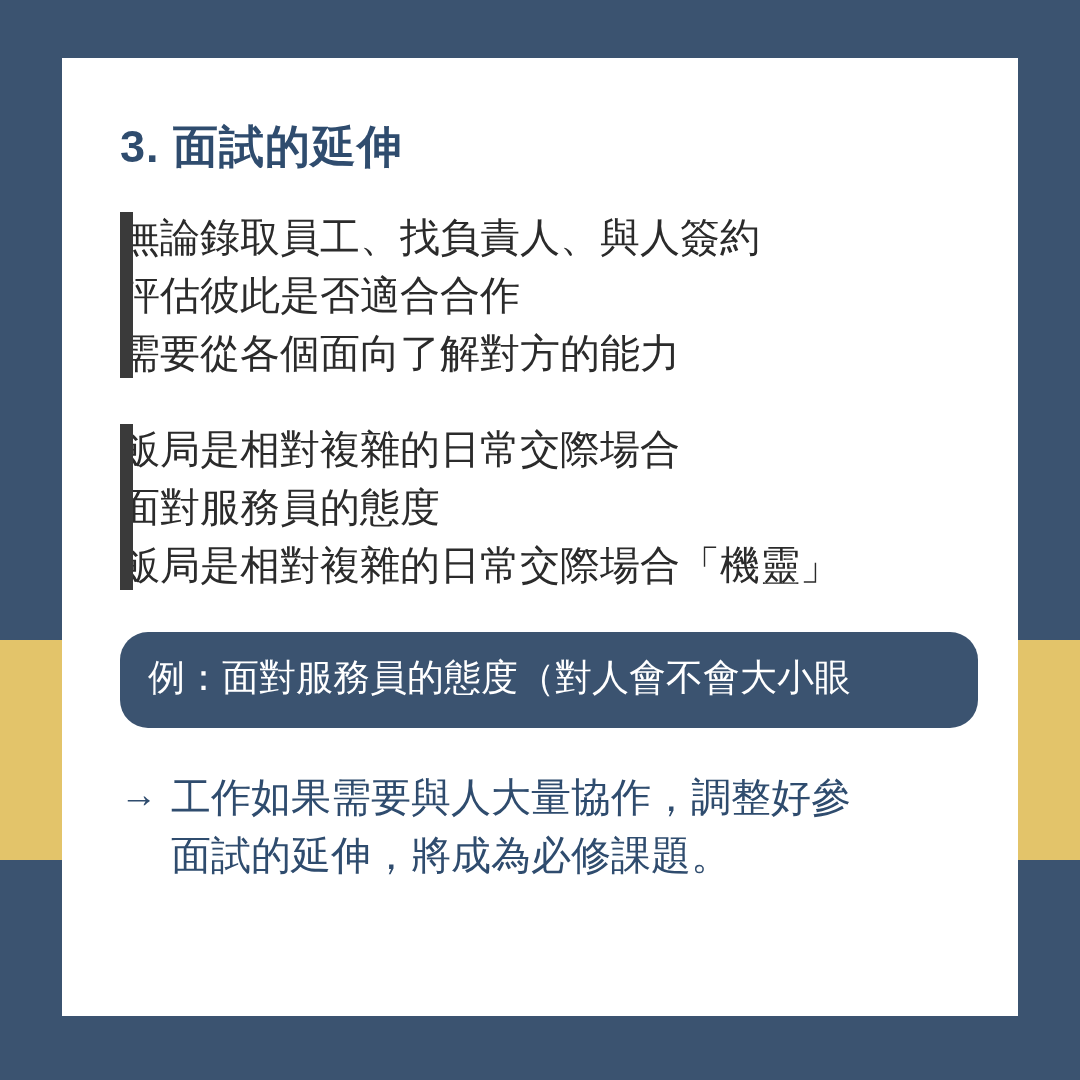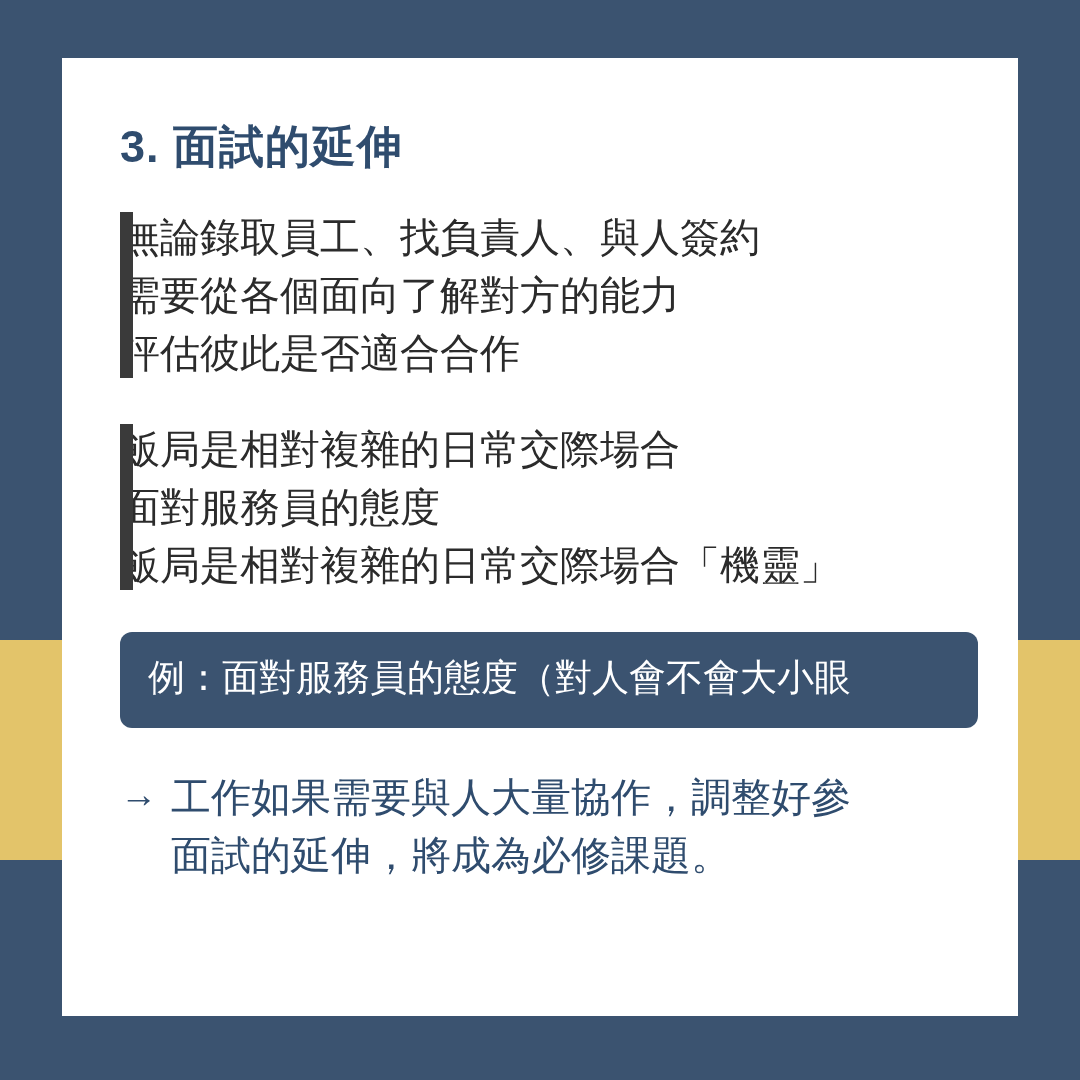--- a/index.html
+++ b/index.html
@@ -65,21 +65,21 @@
   }
   .quote-line {
     color: #2b2b2b;
     font-size: 40px;
     line-height: 1.45;
     white-space: nowrap;
   }
   #example-box {
     margin-top: 6px;
     background: #3b5370;
-    border-radius: 12px;
+    border-radius: 28px;
     padding: 20px 28px 24px 28px;
   }
   .example-line {
     color: #ffffff;
     font-size: 37px;
     line-height: 1.4;
     white-space: nowrap;
   }
   #conclusion {
     display: flex;
@@ -108,22 +108,22 @@
   <div id="gold-band"></div>
 
   <div id="card">
     <div class="inner">
 
       <h1 id="heading">3. 面試的延伸</h1>
 
       <div class="quote-block">
         <div class="quote-bar"></div>
         <div class="quote-line">無論錄取員工、找負責人、與人簽約</div>
+        <div class="quote-line">評估彼此是否適合合作</div>
         <div class="quote-line">需要從各個面向了解對方的能力</div>
-        <div class="quote-line">評估彼此是否適合合作</div>
       </div>
 
       <div class="quote-block">
         <div class="quote-bar"></div>
         <div class="quote-line">飯局是相對複雜的日常交際場合</div>
         <div class="quote-line">面對服務員的態度</div>
         <div class="quote-line">飯局是相對複雜的日常交際場合「機靈」</div>
       </div>
 
       <div id="example-box">

